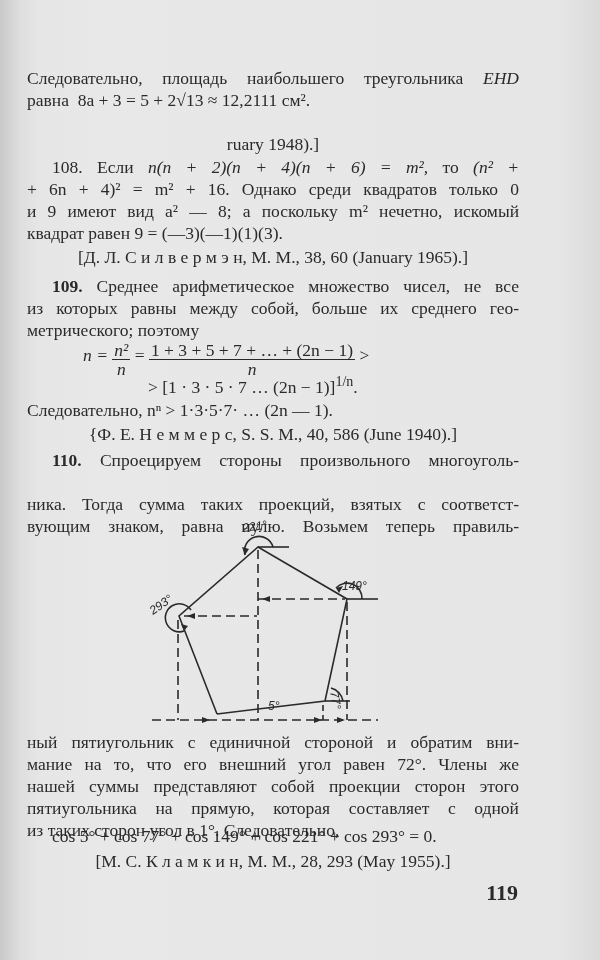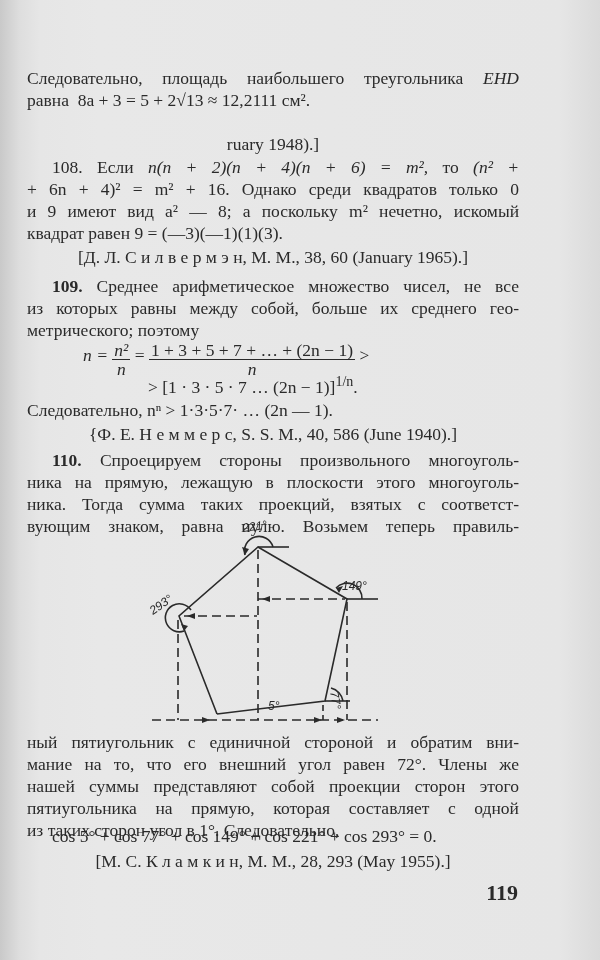--- a/index.html
+++ b/index.html
@@ -56,21 +56,20 @@
     <span>=</span>
     <span class="frac"><span class="num">1 + 3 + 5 + 7 + … + (2n − 1)</span><i class="den">n</i></span>
     <span>&gt;</span>
   </div>
   <div class="formula" style="left:148px; top:377px;"><span>&gt; [1 · 3 · 5 · 7 … (2n − 1)]</span><sup>1/n</sup><span>.</span></div>
 
   <div class="line" style="top:400px;">Следовательно, nⁿ &gt; 1·3·5·7· … (2n — 1).</div>
   <div class="line right" style="top:424px;">{Ф. Е. Н е м м е р с, S. S. M., 40, 586 (June 1940).]</div>
 
   <div class="line just ind" style="top:450px;"><b>110.</b> <span>Спроецируем стороны произвольного многоуголь-</span></div>
-  <div class="line just" style="top:472px;">ника на прямую, лежащую в плоскости этого многоуголь-</div>
   <div class="line just" style="top:494px;">ника. Тогда сумма таких проекций, взятых с соответст-</div>
   <div class="line just" style="top:516px;">вующим знаком, равна нулю. Возьмем теперь правиль-</div>
 
   <svg width="600" height="960">
     <g stroke="#2a2a2a" fill="none" stroke-width="1.6">
 
       <polyline points="217,714 179,616 258,547 347,599 325,701 217,714"></polyline>
 
       <line x1="258" y1="547" x2="289" y2="547"></line>
       <line x1="347" y1="599" x2="378" y2="599"></line>

